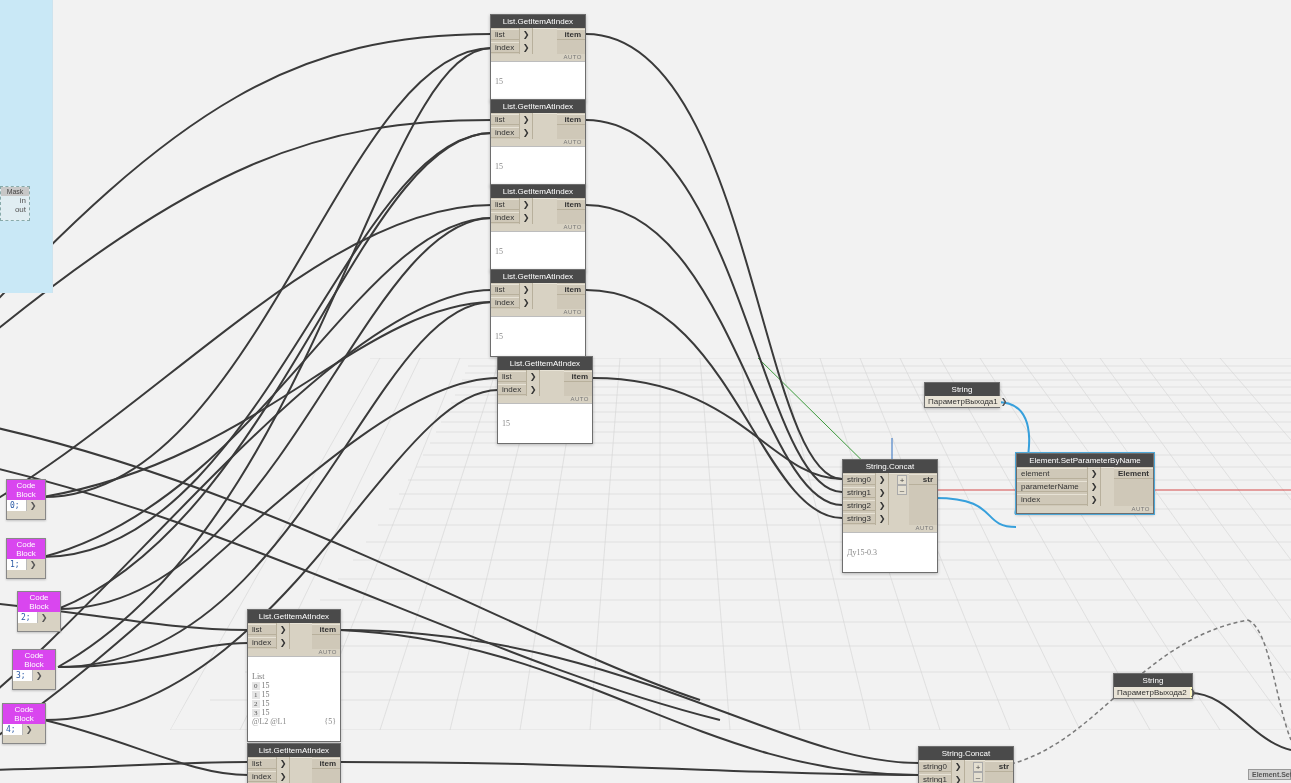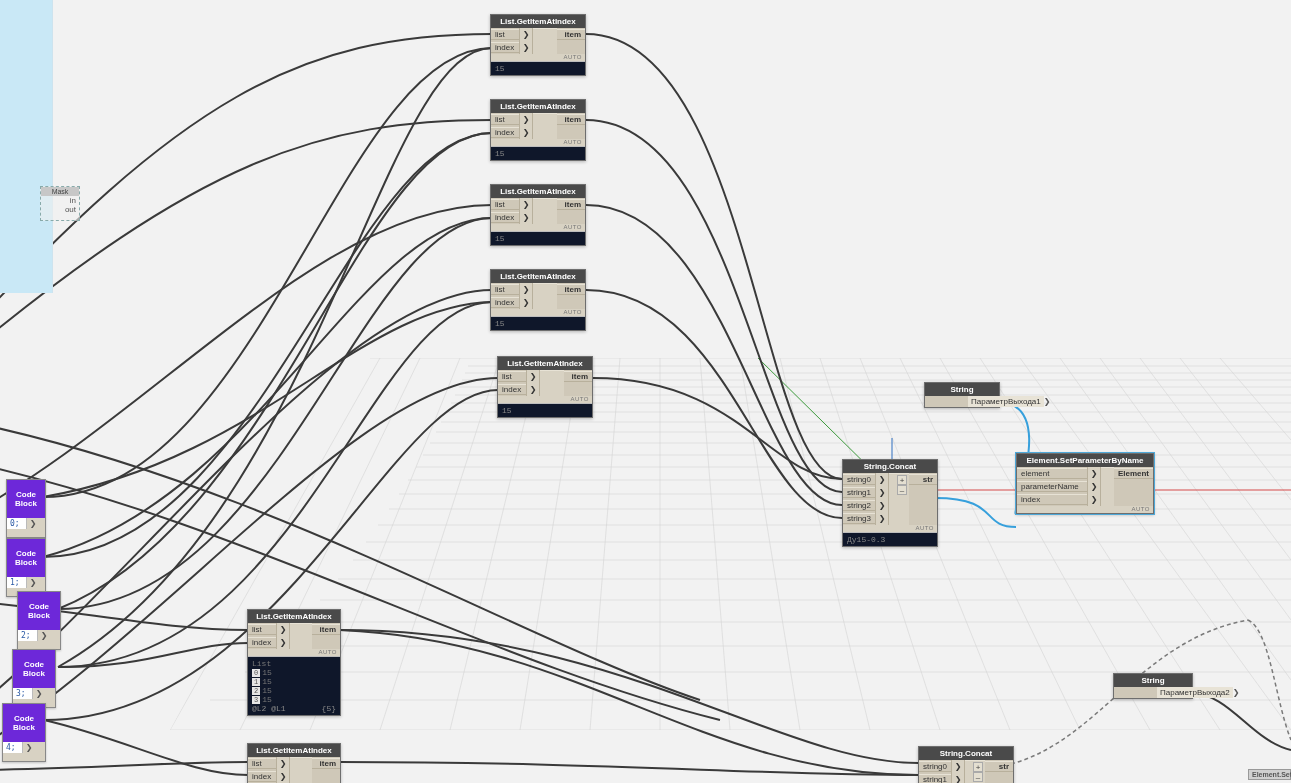--- a/index.html
+++ b/index.html
@@ -3,44 +3,44 @@
 <meta charset="utf-8">
 <style>
   * { box-sizing: border-box; margin: 0; padding: 0; }
   html, body { width: 1291px; height: 783px; overflow: hidden; font-family: Arial, Helvetica, sans-serif; background: #f2f2f2; }
   #canvas { position: relative; width: 1291px; height: 783px; }
   svg.wires { position: absolute; inset: 0; width: 1291px; height: 783px; pointer-events: none; }
   svg.grid { position: absolute; inset: 0; width: 1291px; height: 783px; pointer-events: none; }
 
   .node { position: absolute; font-size: 8px; box-shadow: 0 1px 3px rgba(0,0,0,.25); background: #cfc8b8; border: 1px solid #6e6e6e; }
   .node.selected { outline: 1.5px solid #4ea8d8; outline-offset: 0; }
-  .node-header { background: #4a4a4a; color: #fff; text-align: center; font-weight: bold; font-size: 8px; padding: 2px 4px; white-space: nowrap; }
+  .node-header { background: #4a4a4a; color: #fff; text-align: center; font-weight: normal; font-size: 8px; padding: 2px 4px; white-space: nowrap; }
   .node-body { display: flex; }
   .ports-in, .ports-out { display: flex; flex-direction: column; }
   .port-row { display: flex; align-items: center; height: 13px; }
   .port-label { background: #cfc8b8; padding: 0 4px; font-size: 8px; color: #333; border-top: 1px solid #e7e2d5; border-bottom: 1px solid #b8b09c; min-width: 28px; }
   .port-chev { width: 14px; height: 13px; background: #d8d2c3; display: flex; align-items: center; justify-content: center; color: #333; font-size: 8px; border-left: 1px solid #b8b09c; border-right: 1px solid #b8b09c; }
   .ports-out .port-label { text-align: right; font-weight: bold; }
   .mid-gap { flex: 1; background: #d8d2c3; border-top:1px solid #e7e2d5; }
   .lacing { text-align: right; font-size: 6px; color: #777; padding: 0 3px 1px; background:#d8d2c3; letter-spacing: .5px;}
-  .preview { background: #0f172a; border-top: 1px solid #bdbdbd; font-size: 8px; color: #888; padding: 2px 4px; min-height: 12px; font-family: Liberation Mono, monospace; }
+  .preview { background: #ffffff; border-top: 1px solid #bdbdbd; font-size: 8px; color: #888; padding: 15px 4px; min-height: 12px; font-family: Liberation Serif, serif; }
   .preview .listline { color:#777; font-size:8px; }
   .preview .idx { background:#e6e6e6; color:#555; padding:0 2px; margin-right:2px; display:inline-block; font-size:7px;}
   .preview .foot { display:flex; justify-content:space-between; color:#888; font-size:8px;}
 
   
   .cb { position:absolute; font-size:8px; border:1px solid #888; background:#d8d2c3; box-shadow:0 1px 2px rgba(0,0,0,.2);}
-  .cb-header { background:#6d28d9; color:#fff; font-weight:bold; text-align:center; padding:10px 4px; font-size:8px;}
+  .cb-header { background:#d946ef; color:#fff; font-weight:normal; text-align:center; padding:1px 4px; font-size:8px;}
   .cb-body { display:flex; align-items:stretch; }
   .cb-body .codearea { background:#fff; font-family:Consolas,monospace; color:#2a59a5; padding:1px 3px; min-width:20px; min-height:10px; font-size:8px; border-right:1px solid #bbb;}
   .cb-body .out { width:12px; display:flex; align-items:center; justify-content:center; color:#555; font-size:8px;}
   .cb-foot { height:8px; background:#d8d2c3;}
 
   
-  .string-body { background:#fef9c3; display:flex; align-items:center;margin-left:43px;}
+  .string-body { background:#fef9c3; display:flex; align-items:center;}
   .string-body .txt { background:#e8e3d6; padding:1px 3px; font-size:8px; color:#333; flex:1;}
   .string-body .chev { width:12px; text-align:center; color:#555; font-size:8px;}
 
   
   .ghost-node { position:absolute; border:1px solid #999; background:#efefef; }
   .ghost-node .hdr { background:#d0d0d0; font-size:7px; color:#555; padding:1px 3px; font-weight:bold; text-align:center;}
 
   
   .mask { position:absolute; border:1px dashed #8aa; background:rgba(240,240,240,.6); }
   .mask .hdr{ background:#c7c7c7; color:#444; font-size:7px; text-align:center; padding:1px 2px;}
@@ -172,21 +172,21 @@
       <path d="M 1248 620 C 1270 630, 1275 700, 1291 740"></path>
     </g>
 
     <g stroke="#3a3a3a" stroke-width="2" fill="none">
       <path d="M 1190 693 C 1230 693, 1250 740, 1291 750"></path>
     </g>
   </svg>
 
   <div class="panel"></div>
 
-  <div class="mask" style="left:0; top:186px; width:40px;margin-left:40px;">
+  <div class="mask" style="left:0; top:186px; width:30px;">
     <div class="hdr">Mask</div>
     <div class="p">in</div>
     <div class="p">out</div>
     <div style="height:6px"></div>
   </div>
 
   <div class="node" style="left:490px; top:14px; width:96px;">
     <div class="node-header">List.GetItemAtIndex</div>
     <div class="node-body">
       <div class="ports-in">

